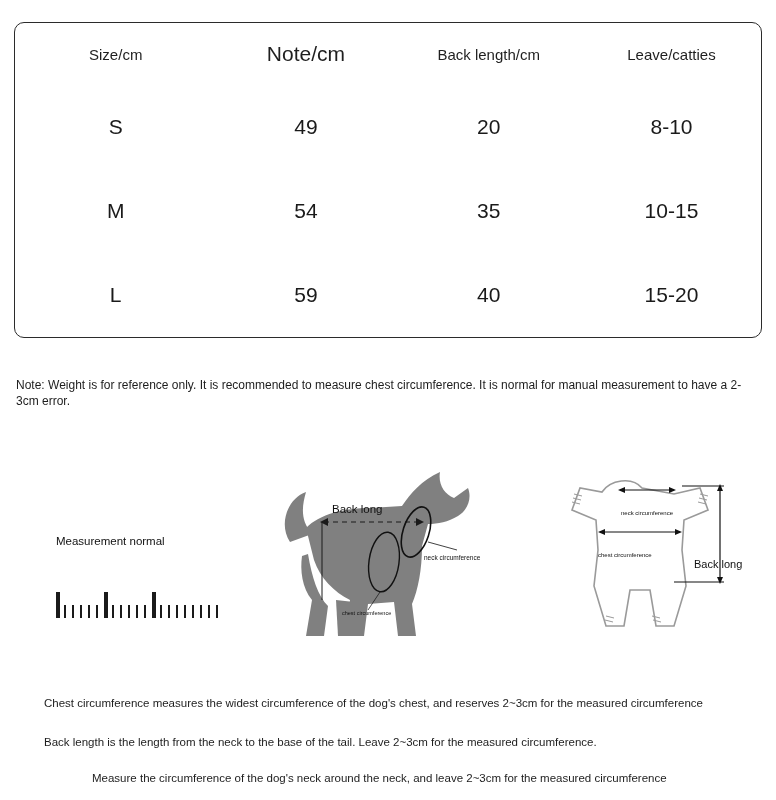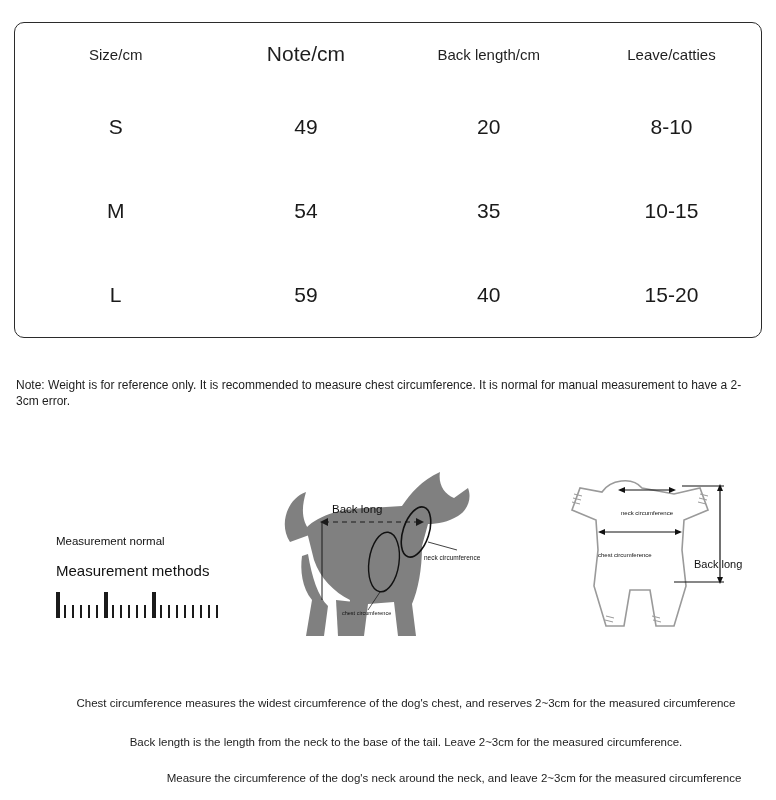--- a/index.html
+++ b/index.html
@@ -168,26 +168,25 @@
     position: absolute;
     left: 170px;
     top: 108px;
     font-size: 11px;
     color: #111;
   }
 
   
   .desc {
     position: absolute;
-    left: 56px;
+    left: 44px;
     width: 700px;
     font-size: 11.5px;
     color: #1d1d1d;
     line-height: 1.3;
-    text-align: center;
   }
   .desc-1 { top: 696px; }
   .desc-2 { top: 735px; }
   .desc-3 { top: 771px; margin-left: 48px; }
 </style>
 </head>
 <body>
 
 <div class="table-card">
   <table class="size-table">
@@ -226,21 +225,20 @@
       </tr>
     </tbody>
   </table>
 </div>
 
 <div class="note">Note: Weight is for reference only. It is recommended to measure chest circumference. It is normal for manual measurement to have a 2-3cm error.</div>
 
 <div class="illus">
 
   <div class="mm-label">Measurement normal</div>
-  <div class="mm-title">Measurement methods</div>
   <div class="ruler">
     <span class="tick major" style="left:0px;"></span>
     <span class="tick minor" style="left:8px;"></span>
     <span class="tick minor" style="left:16px;"></span>
     <span class="tick minor" style="left:24px;"></span>
     <span class="tick minor" style="left:32px;"></span>
     <span class="tick minor" style="left:40px;"></span>
     <span class="tick major" style="left:48px;"></span>
     <span class="tick minor" style="left:56px;"></span>
     <span class="tick minor" style="left:64px;"></span>

